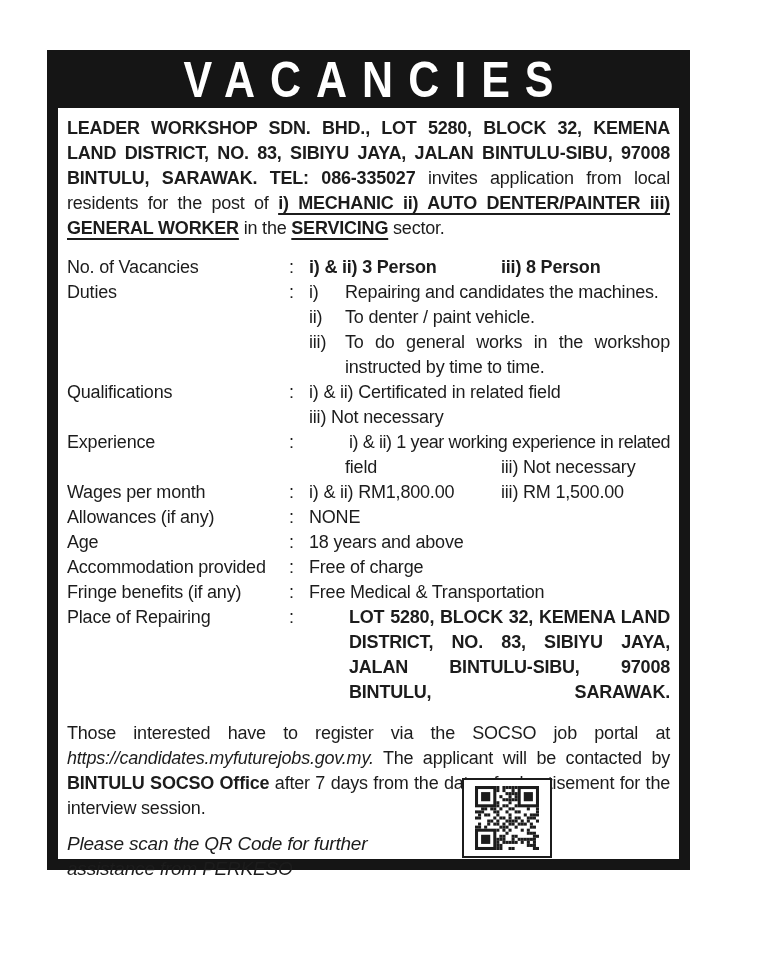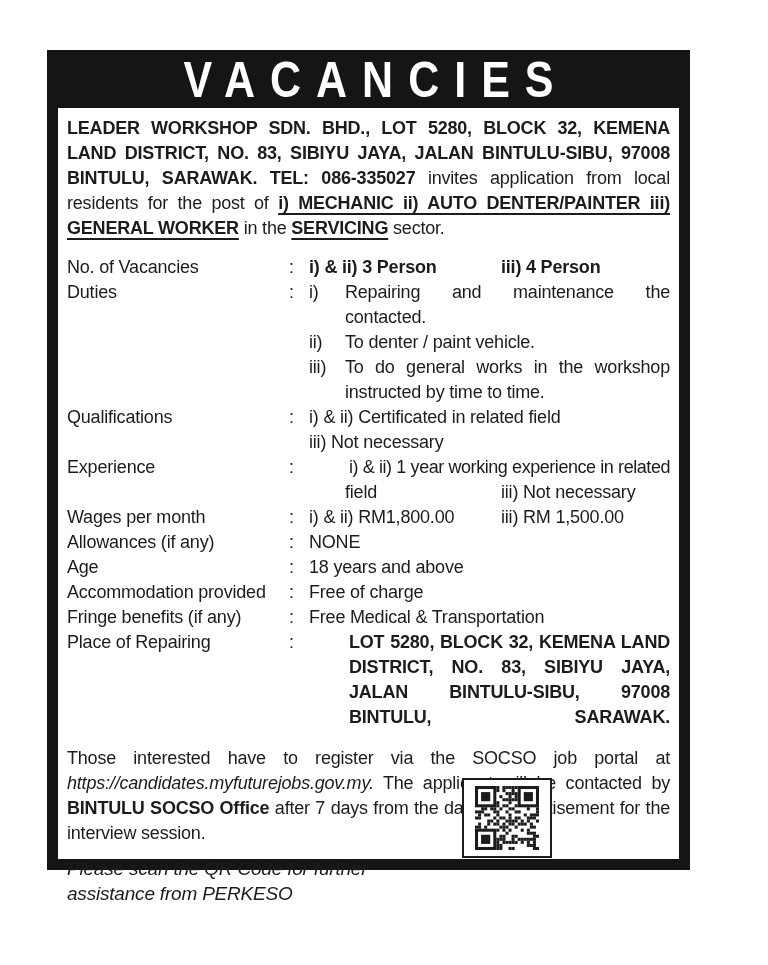--- a/index.html
+++ b/index.html
@@ -86,31 +86,31 @@
 
       <p class="intro"><span class="b">LEADER WORKSHOP SDN. BHD., LOT 5280, BLOCK 32, KEMENA LAND DISTRICT, NO. 83, SIBIYU JAYA, JALAN BINTULU-SIBU, 97008 BINTULU, SARAWAK. TEL: 086-335027</span><span> invites application from local residents for the post of </span><span class="b u">i) MECHANIC  ii) AUTO DENTER/PAINTER iii) GENERAL WORKER</span><span> in the </span><span class="b u">SERVICING</span><span> sector.</span></p>
 
       <div class="details">
 
         <div class="grid-row">
           <div class="lbl">No. of Vacancies</div>
           <div class="colon">:</div>
           <div class="val b two-col">
             <span>i) &amp; ii) 3 Person</span>
-            <span>iii) 4 Person</span>
+            <span>iii) 8 Person</span>
           </div>
         </div>
 
         <div class="grid-row">
           <div class="lbl">Duties</div>
           <div class="colon">:</div>
           <div class="val">
             <div class="duty">
               <span class="mk">i)</span>
-              <span class="dt">Repairing and maintenance the contacted.</span>
+              <span class="dt">Repairing and candidates the machines.</span>
             </div>
             <div class="duty">
               <span class="mk">ii)</span>
               <span class="dt">To denter / paint vehicle.</span>
             </div>
             <div class="duty">
               <span class="mk">iii)</span>
               <span class="dt">To do general works in the workshop instructed by time to time.</span>
             </div>
           </div>

